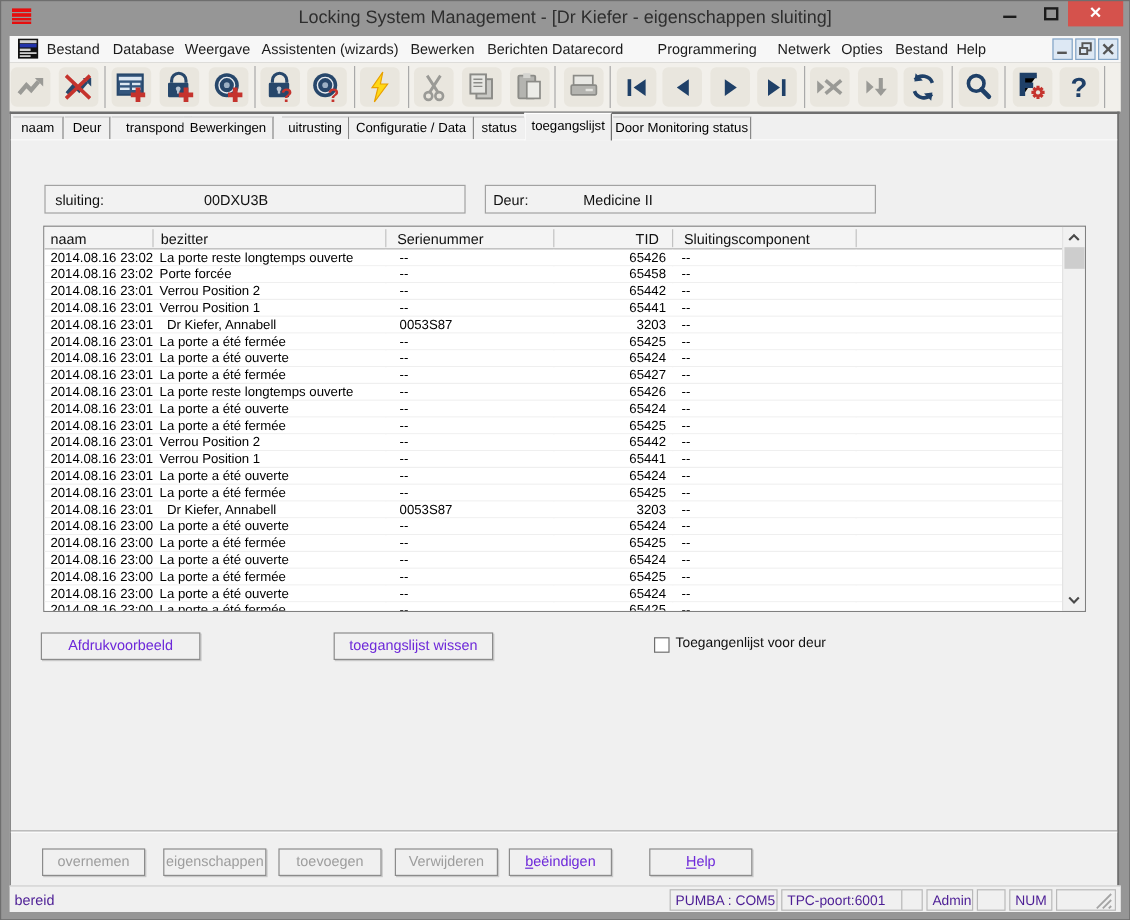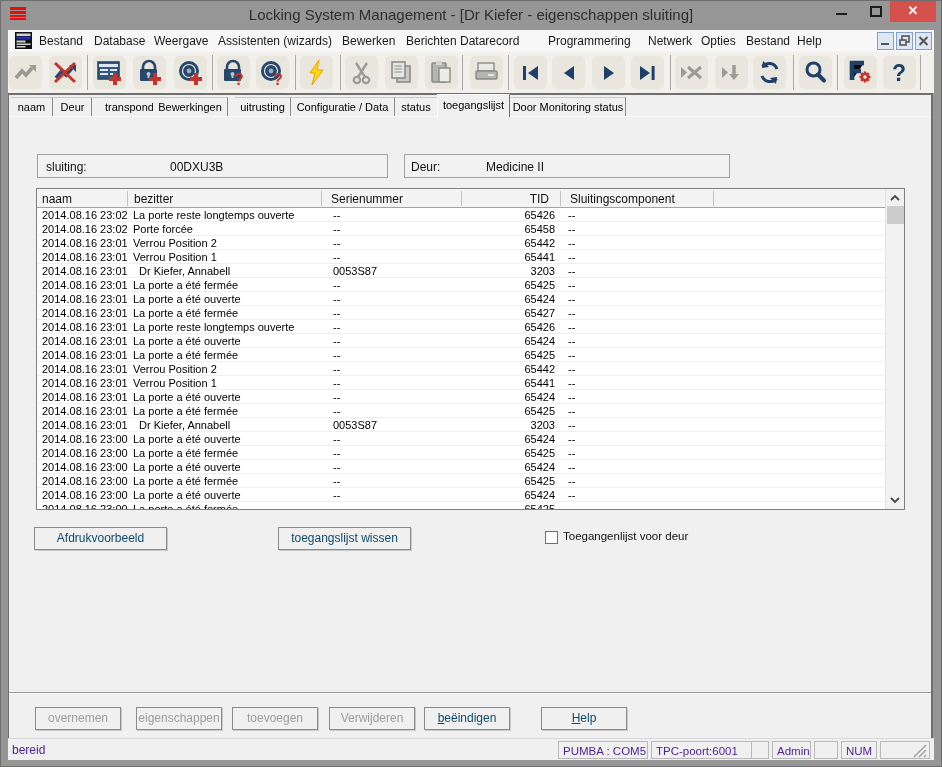--- a/index.html
+++ b/index.html
@@ -40,21 +40,21 @@
 .vline { position:absolute; top:19px; width:1px; height:301px; background:#e7e7e7; }
 .grow { position:absolute; left:0; width:848px; height:14px; font-size:11px; color:#000; border-bottom:1px solid #efefef; background:#fff; }
 .grow span { position:absolute; top:1px; white-space:nowrap; }
 .c1 { left:5px; } .c2 { left:96px; } .c3 { left:296px; }
 .c4 { left:425px; width:93px; text-align:right; } .c5 { left:531px; }
 
 #sbar { position:absolute; left:848px; top:0; width:19px; height:320px; background:#f1f1f1; border-left:1px solid #e3e3e3; }
 #sthumb { position:absolute; left:1px; top:17px; width:17px; height:18px; background:#cdcdcd; }
 .chev { position:absolute; left:3px; width:12px; height:12px; }
 
-.wbtn { position:absolute; height:23px; background:#f0f0f0; border:1px solid #8b8b8b; box-shadow:1px 1px 0 #c9c9c9; font-size:12px; text-align:center; color:#0c4a6e; }
+.wbtn { position:absolute; height:23px; background:#f0f0f0; border:1px solid #8b8b8b; box-shadow:1px 1px 0 #c9c9c9; font-size:12px; text-align:center; color:#6d28d9; }
 .wbtn u { text-decoration:underline; }
 .disab { color:#9d9d9d; }
 
 #statusbar { left:8px; top:738px; width:926px; height:22px; background:#f0f0f0; border-top:1px solid #d9d9d9; font-size:12px; color:#4c1d95; }
 .spanel { position:absolute; top:2px; height:18px; border:1px solid #b9b9b9; background:#f0f0f0; }
 .spanel span { position:absolute; left:4px; top:3px; white-space:nowrap; font-size:11.5px; }
 
 #bord-bottom { left:0; top:760px; width:942px; height:7px; background:#969696; }
 #outer { left:0; top:0; width:942px; height:767px; border:1px solid #6e6e6e; pointer-events:none; z-index:50; }
 </style>

